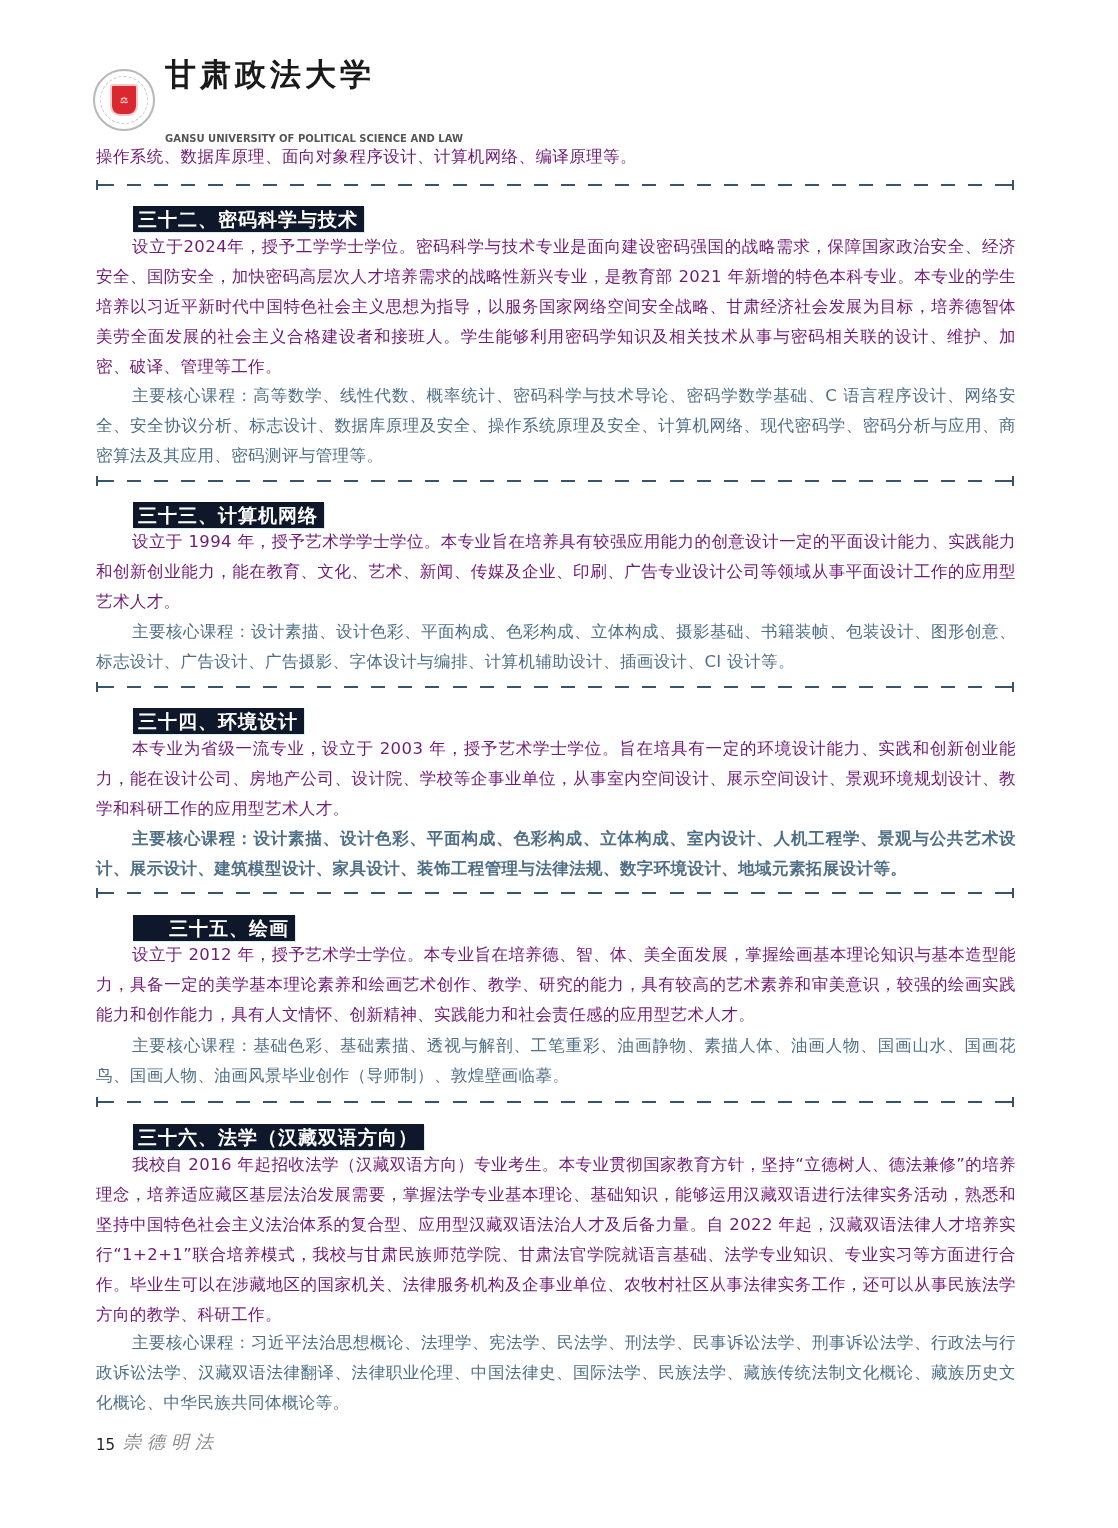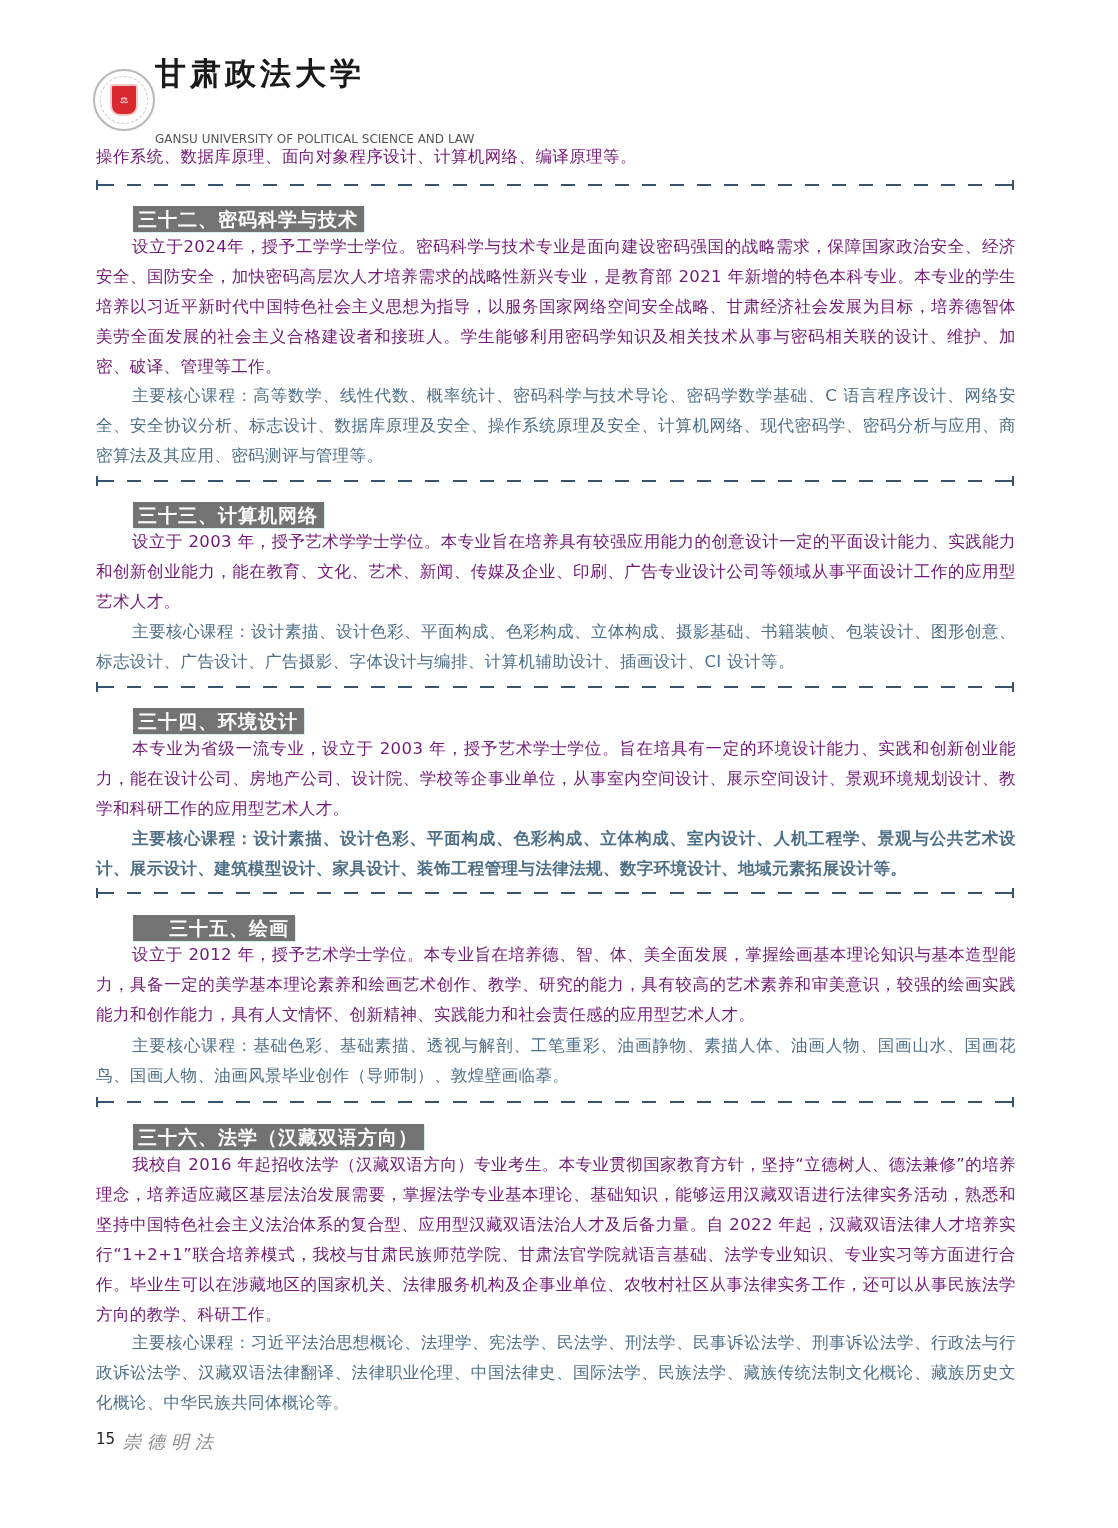--- a/index.html
+++ b/index.html
@@ -23,27 +23,27 @@
     .emblem::before {
       content: ""; position: absolute; inset: 5px; border-radius: 50%;
       border: 1px dashed #c8c8c8;
     }
     .emblem .shield {
       width: 28px; height: 32px; background: #d9282f;
       border-radius: 3px 3px 10px 10px; border: 2px solid #f4c9c9;
       display: flex; align-items: center; justify-content: center;
       color: #fff; font-size: 9px; font-weight: bold; position: relative; z-index: 1;
     }
-    .brand { display: flex; flex-direction: column; gap: 39px; }
+    .brand { margin-left: 10px; display: flex; flex-direction: column; gap: 39px; }
     .brand-cn {
       font-family: "DejaVu Serif", "Liberation Serif", serif;
       font-size: 31px; font-weight: bold; letter-spacing: 4px; color: #1a1a1a;
       line-height: 36px;
     }
-    .brand-en { font-size: 12px; color: #555; letter-spacing: 0px; margin-top: 2px; }
+    .brand-en { font-size: 10px; color: #555; letter-spacing: 0px; margin-top: 2px; font-weight: bold; }
     .p {
       position: absolute; left: 96px; width: 920px;
       font-size: 16.5px; line-height: 30px; color: #701a75;
       text-align: justify; text-align-last: left;
       letter-spacing: 0.4px;
     }
     .p.indent { text-indent: 36px; }
     .p.courses { color: #4f6f86; }
     .divider {
       position: absolute; left: 96px; width: 918px; height: 10px;
@@ -59,28 +59,28 @@
     .divider .capL { left: 0; }
     .divider .capR { right: 0; }
     .divider .capL::after {
       content: ""; position: absolute; left: 0; top: 4px; width: 8px; height: 2px; background: #36546e;
     }
     .divider .capR::after {
       content: ""; position: absolute; right: 0; top: 4px; width: 8px; height: 2px; background: #36546e;
     }
     .heading {
       position: absolute; left: 133px; height: 26px;
-      background: #737373; color: #ffffff;
+      background: #0f172a; color: #ffffff;
       font-size: 19px; font-weight: bold; line-height: 26px;
       padding: 0 6px 0 5px; letter-spacing: 1px;
       box-shadow: 1px 1px 0 #d5eef0;
     }
     .footer {
       position: absolute; left: 96px; top: 1430px;
-      display: flex; align-items: flex-start; gap: 8px;
+      display: flex; align-items: flex-end; gap: 8px;
     }
     .page-num { font-size: 15px; color: #222; }
     .motto {
       font-family: "DejaVu Serif", serif; font-style: italic;
       font-size: 18px; color: #8a8a8a; letter-spacing: 6px;
     }
   </style>
 </head>
 <body>
 
@@ -106,21 +106,21 @@
 <div class="p indent" style="top:232px;">设立于2024年，授予工学学士学位。密码科学与技术专业是面向建设密码强国的战略需求，保障国家政治安全、经济安全、国防安全，加快密码高层次人才培养需求的战略性新兴专业，是教育部 2021 年新增的特色本科专业。本专业的学生培养以习近平新时代中国特色社会主义思想为指导，以服务国家网络空间安全战略、甘肃经济社会发展为目标，培养德智体美劳全面发展的社会主义合格建设者和接班人。学生能够利用密码学知识及相关技术从事与密码相关联的设计、维护、加密、破译、管理等工作。</div>
 <div class="p indent courses" style="top:381px;">主要核心课程：高等数学、线性代数、概率统计、密码科学与技术导论、密码学数学基础、C 语言程序设计、网络安全、安全协议分析、标志设计、数据库原理及安全、操作系统原理及安全、计算机网络、现代密码学、密码分析与应用、商密算法及其应用、密码测评与管理等。</div>
 
 <div class="divider" style="top:476px;">
     <span class="capL"></span>
     <span class="line"></span>
     <span class="capR"></span>
   </div>
 
 <div class="heading" style="top:502px;">三十三、计算机网络</div>
-<div class="p indent" style="top:527px;">设立于 2003 年，授予艺术学学士学位。本专业旨在培养具有较强应用能力的创意设计一定的平面设计能力、实践能力和创新创业能力，能在教育、文化、艺术、新闻、传媒及企业、印刷、广告专业设计公司等领域从事平面设计工作的应用型艺术人才。</div>
+<div class="p indent" style="top:527px;">设立于 1994 年，授予艺术学学士学位。本专业旨在培养具有较强应用能力的创意设计一定的平面设计能力、实践能力和创新创业能力，能在教育、文化、艺术、新闻、传媒及企业、印刷、广告专业设计公司等领域从事平面设计工作的应用型艺术人才。</div>
 <div class="p indent courses" style="top:617px;">主要核心课程：设计素描、设计色彩、平面构成、色彩构成、立体构成、摄影基础、书籍装帧、包装设计、图形创意、标志设计、广告设计、广告摄影、字体设计与编排、计算机辅助设计、插画设计、CI 设计等。</div>
 
 <div class="divider" style="top:682px;">
     <span class="capL"></span>
     <span class="line"></span>
     <span class="capR"></span>
   </div>
 
 <div class="heading" style="top:708px;">三十四、环境设计</div>
 <div class="p indent" style="top:734px;">本专业为省级一流专业，设立于 2003 年，授予艺术学士学位。旨在培具有一定的环境设计能力、实践和创新创业能力，能在设计公司、房地产公司、设计院、学校等企事业单位，从事室内空间设计、展示空间设计、景观环境规划设计、教学和科研工作的应用型艺术人才。</div>

